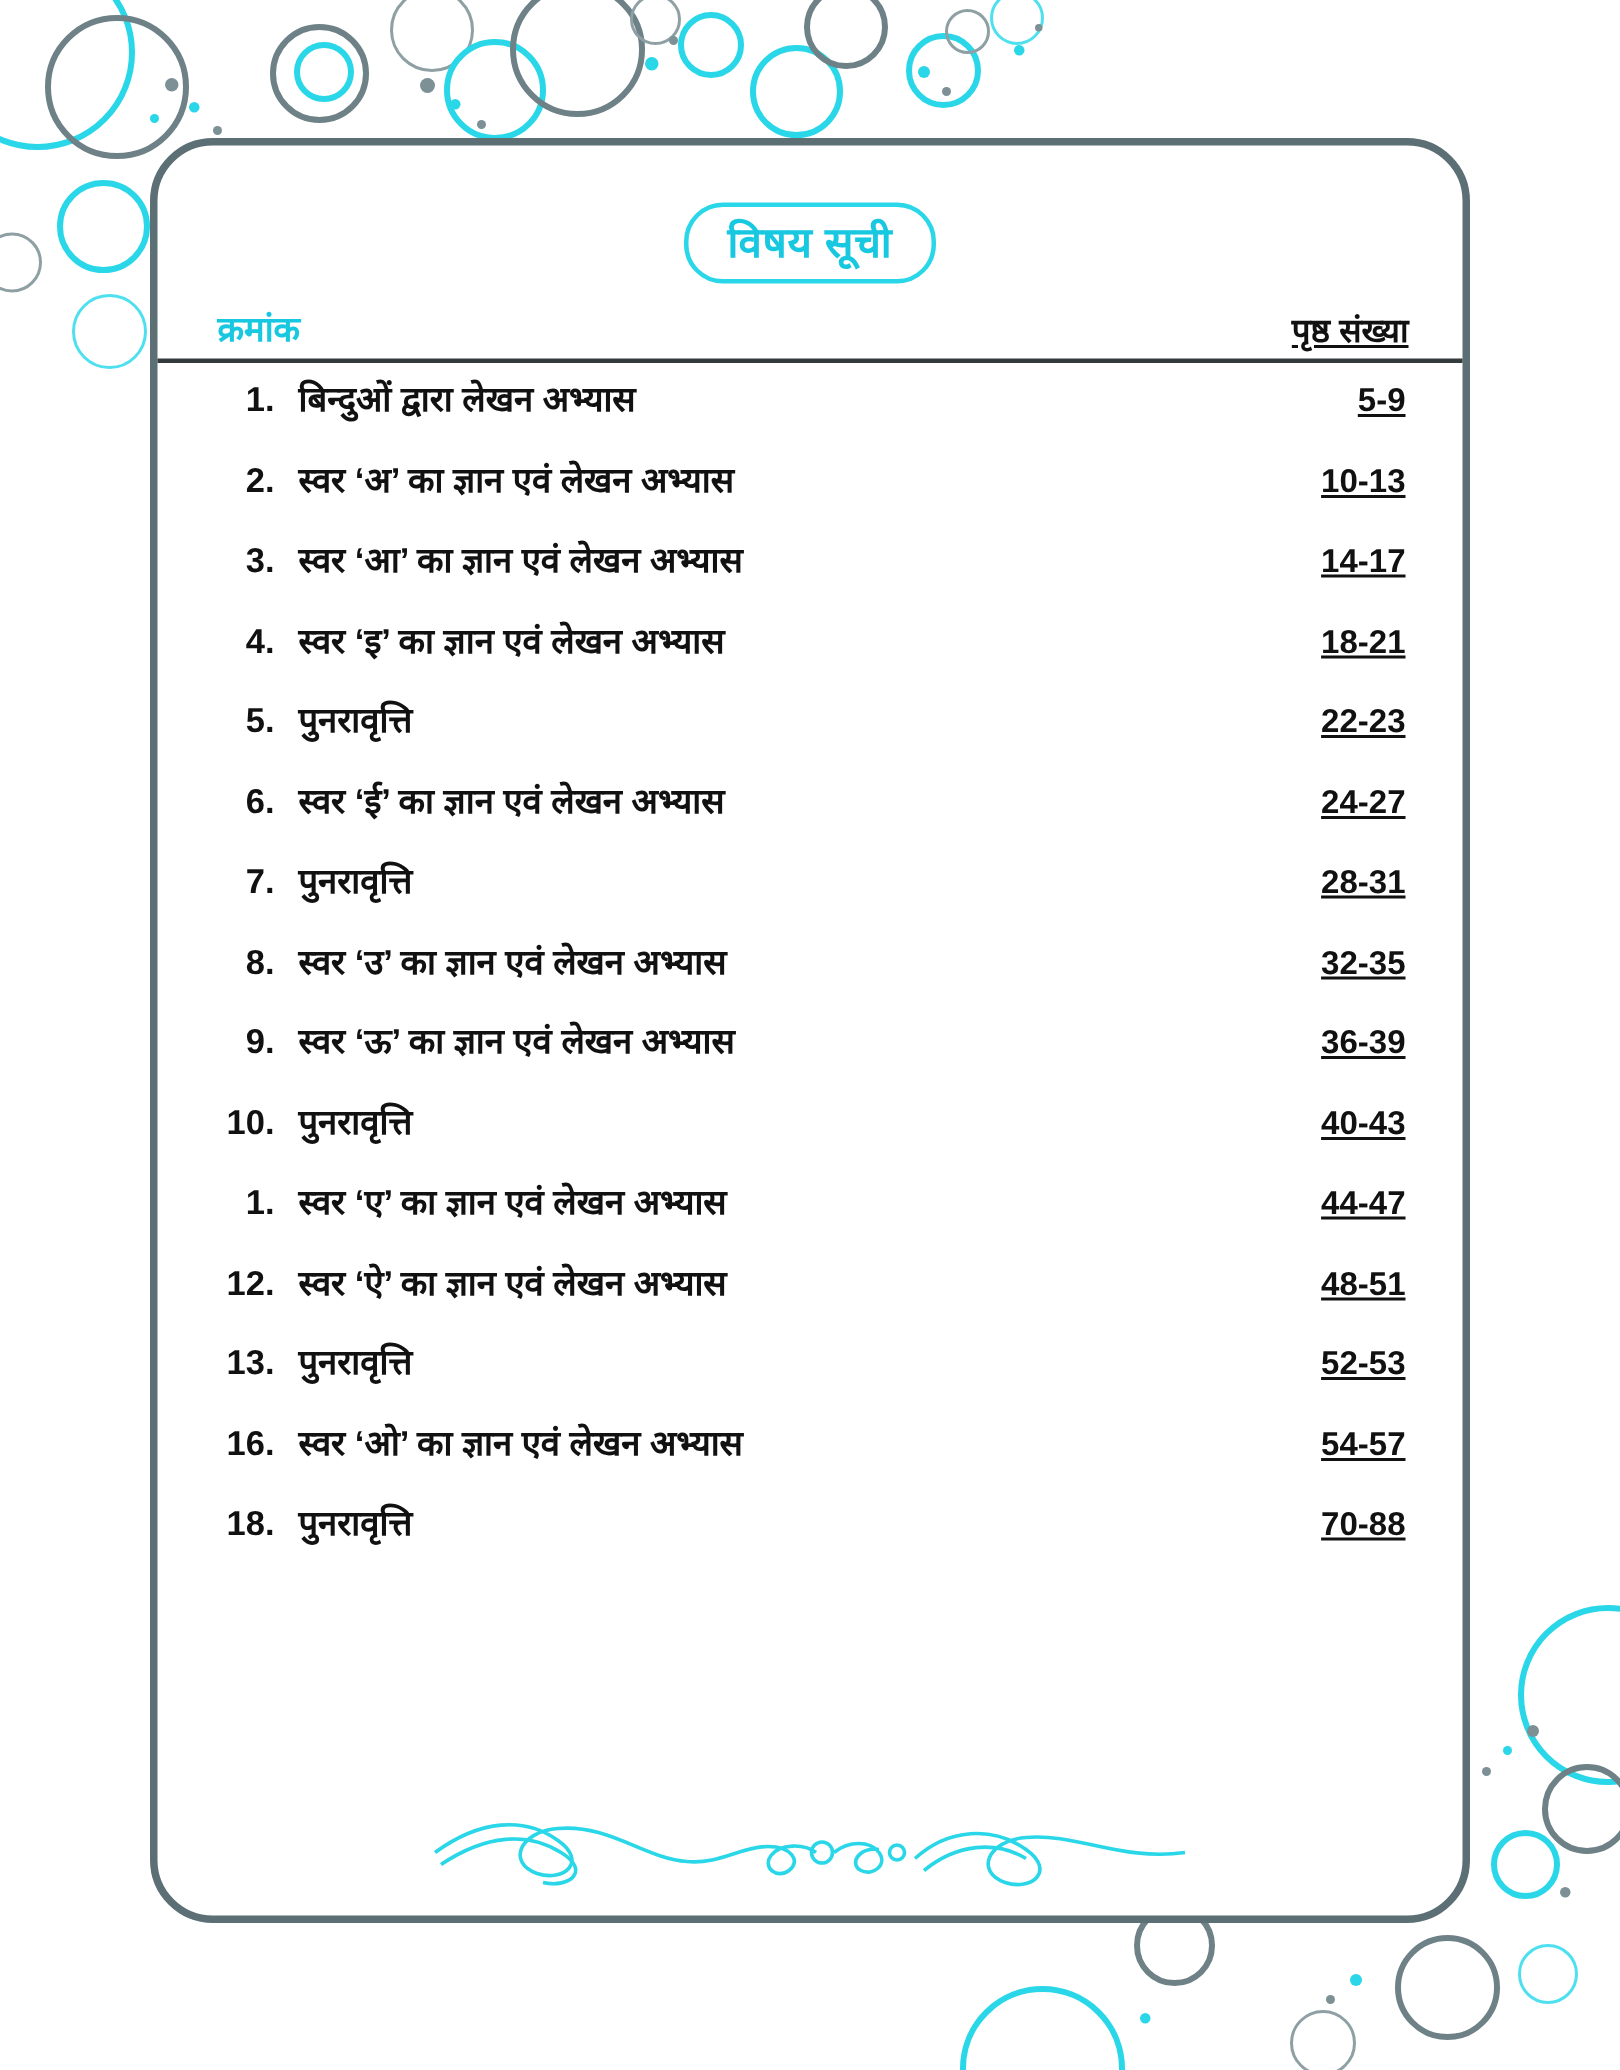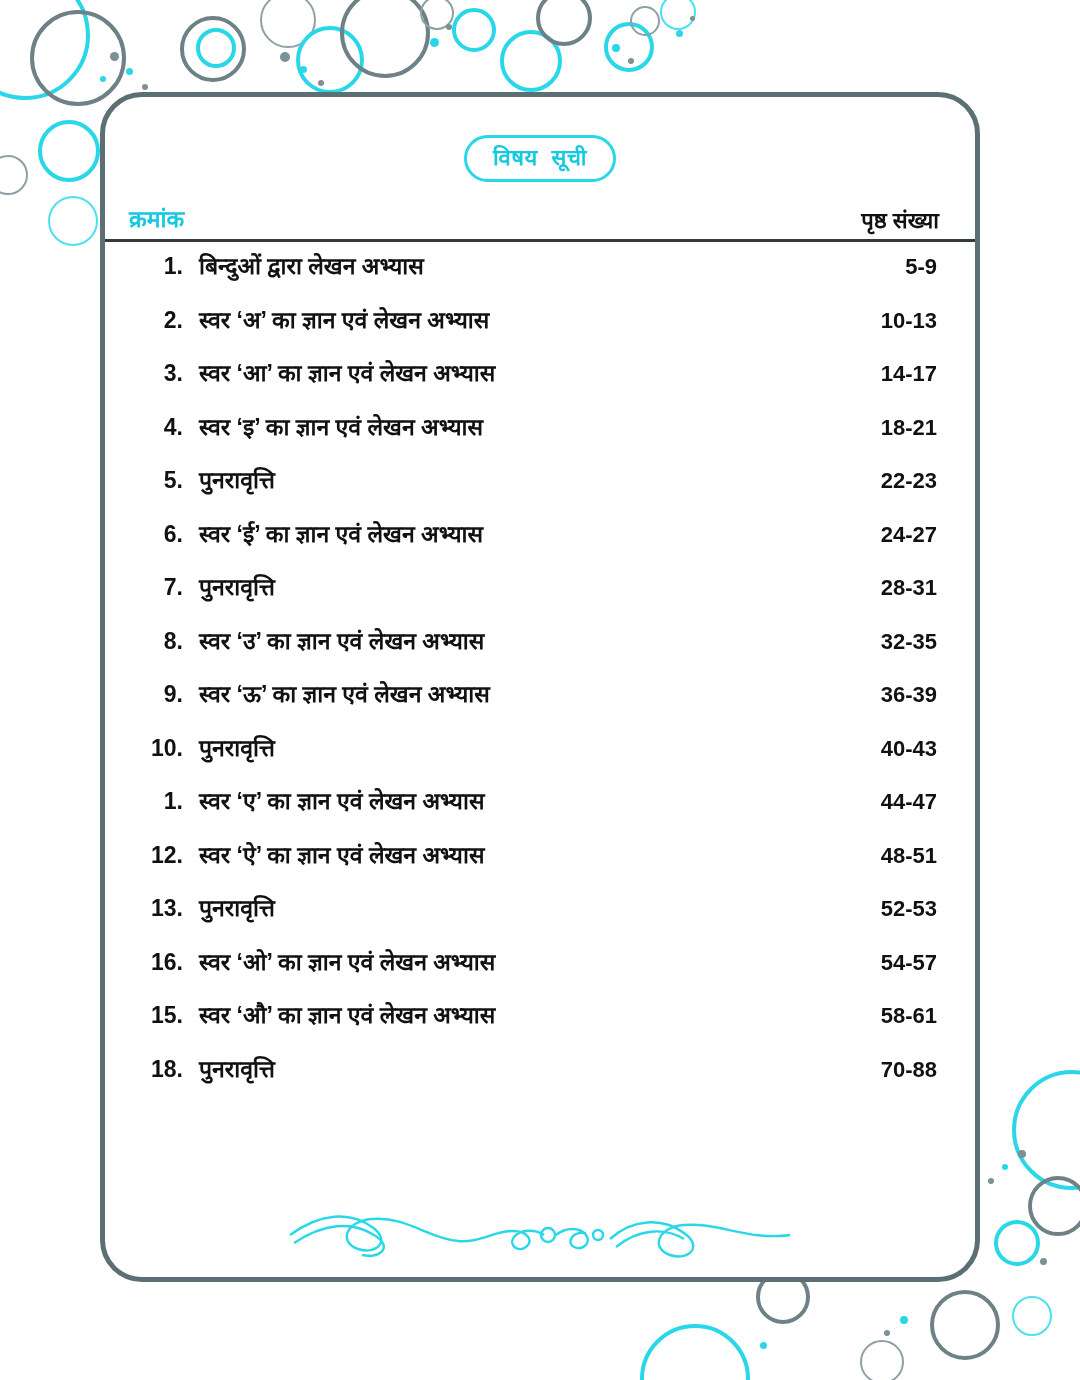--- a/index.html
+++ b/index.html
@@ -63,41 +63,42 @@
     right: 0;
     top: 38px;
     text-align: center;
   }
   .title-box {
     display: inline-block;
     border: 3px solid #29d7e8;
     border-radius: 26px;
     padding: 3px 26px 7px 26px;
     color: #18c8e0;
-    font-size: 22px;
+    font-size: 28px;
     font-weight: bold;
     letter-spacing: 0.5px;
-    font-family: Liberation Mono, monospace;
+    font-family: Liberation Sans, sans-serif;
   }
 
   .head-row {
     position: absolute;
     left: 0;
     right: 0;
     top: 105px;
     padding: 0 22px 0 22px;
     display: flex;
     justify-content: space-between;
     align-items: flex-end;
     box-sizing: border-box;
   }
   .head-col {
     color: #18c8e0;
     font-size: 23px;
     font-weight: bold;
+    margin-left: 16px;
   }
   .head-col.serial { padding-left: 2px; }
   .head-col.pages  { padding-right: 14px; }
 
   .divider {
     position: absolute;
     left: 0;
     right: 0;
     top: 142px;
     height: 3px;
@@ -137,20 +138,21 @@
     white-space: nowrap;
   }
   .pages {
     flex: 0 0 auto;
     width: 150px;
     text-align: right;
     padding-right: 24px;
     font-size: 22px;
     font-weight: bold;
     color: #111111;
+    text-decoration: underline;
   }
 
   .flourish {
     position: absolute;
     left: 50%;
     transform: translateX(-50%);
     bottom: 14px;
     width: 520px;
     height: 58px;
   }
@@ -299,25 +301,20 @@
         <span class="num">13.</span>
         <span class="label">पुनरावृत्ति</span>
         <span class="pages">52-53</span>
       </div>
       <div class="row">
         <span class="num">16.</span>
         <span class="label">स्वर ‘ओ’ का ज्ञान एवं लेखन अभ्यास</span>
         <span class="pages">54-57</span>
       </div>
       <div class="row">
-        <span class="num">15.</span>
-        <span class="label">स्वर ‘औ’ का ज्ञान एवं लेखन अभ्यास</span>
-        <span class="pages">58-61</span>
-      </div>
-      <div class="row">
         <span class="num">18.</span>
         <span class="label">पुनरावृत्ति</span>
         <span class="pages">70-88</span>
       </div>
 
     </div>
 
     <svg class="flourish" viewBox="0 0 520 58">
       <g fill="none" stroke="#29d7e8" stroke-width="2.4">
         <path d="M10,30 C40,8 70,6 92,22 C112,36 96,50 78,44 C58,37 66,16 92,14 C126,11 150,34 178,36"></path>

